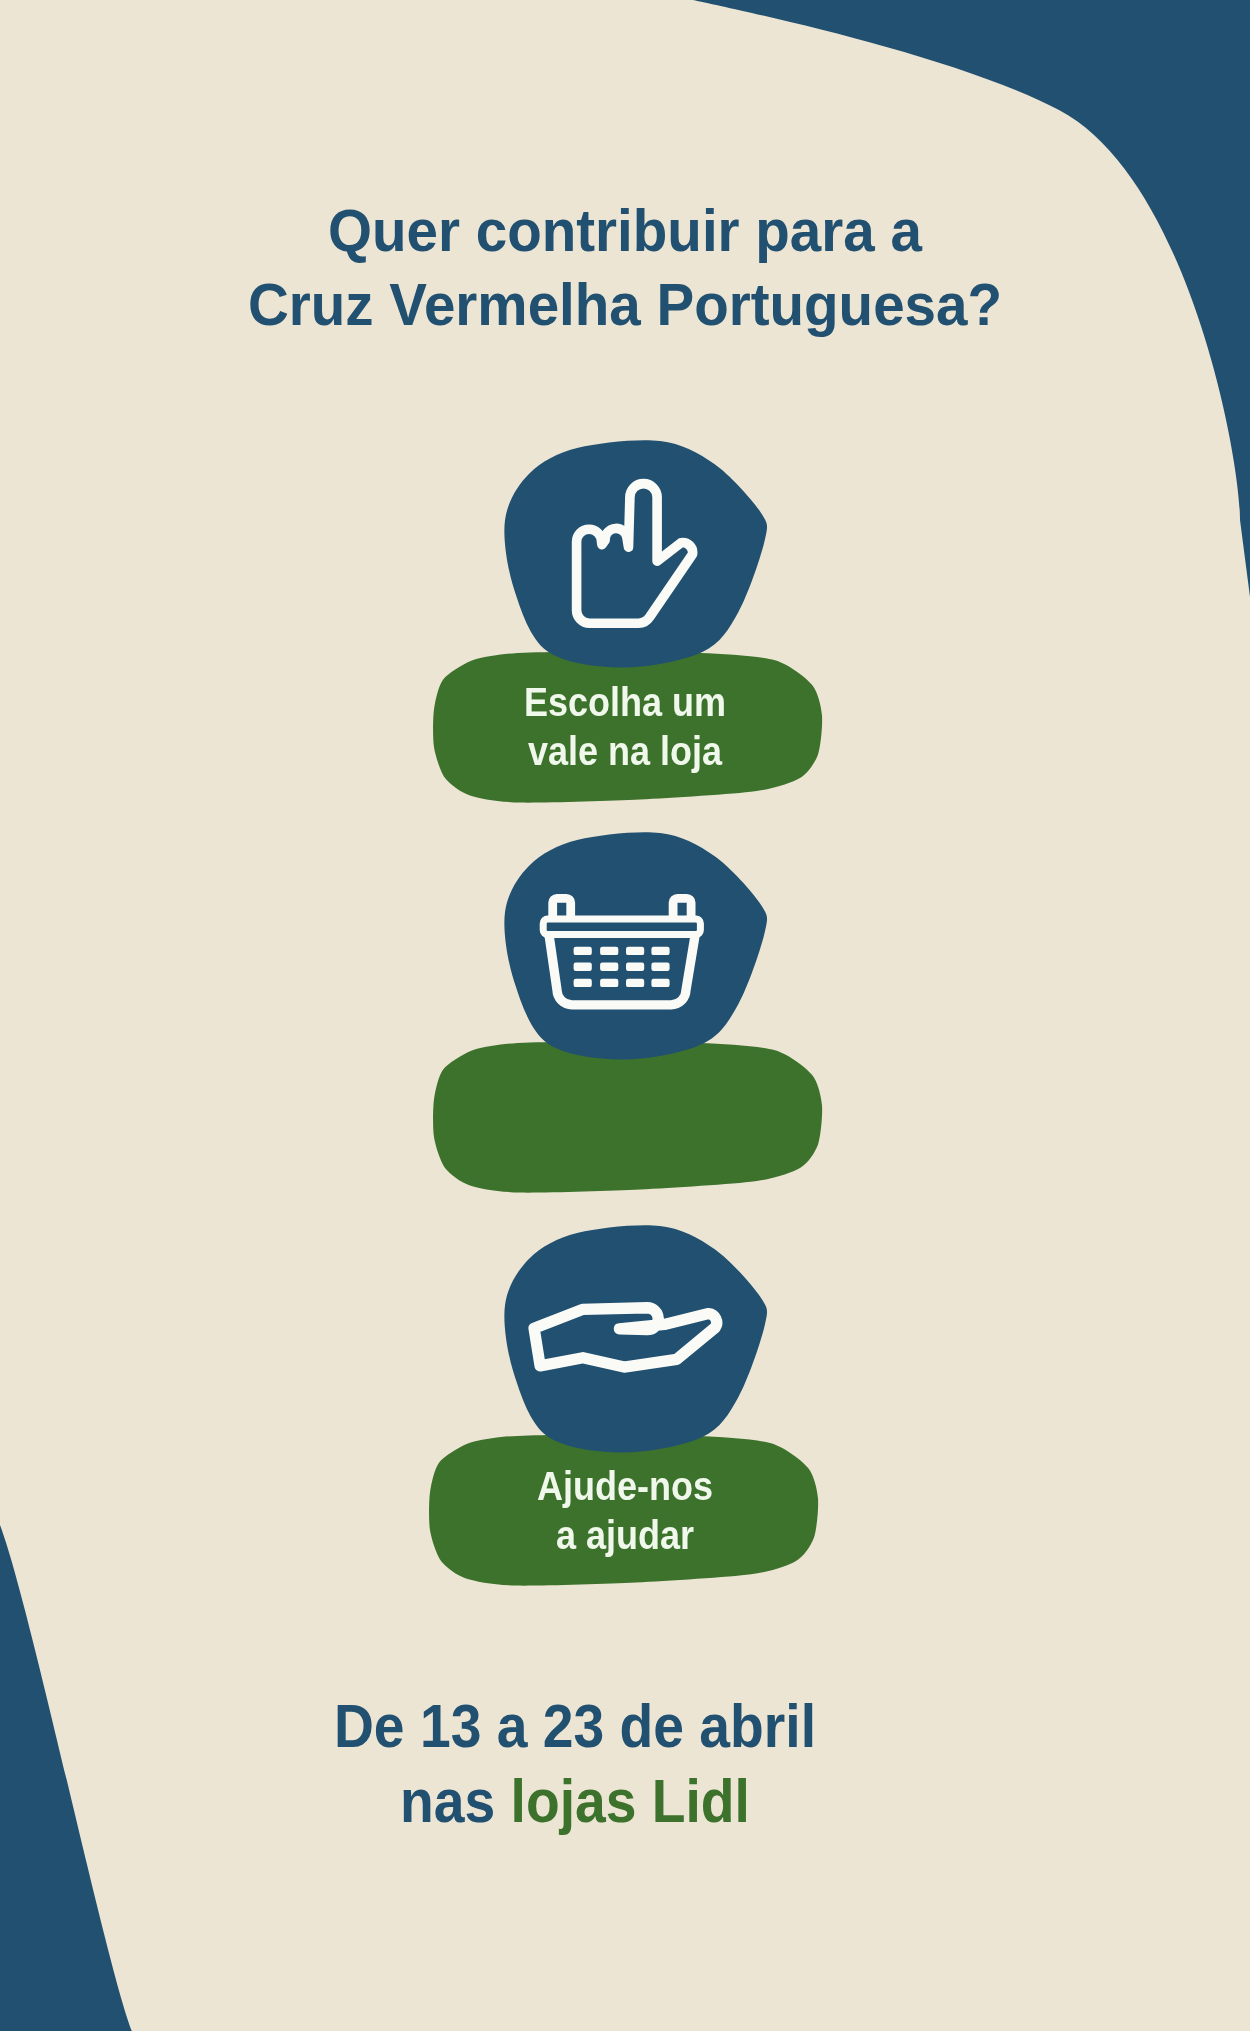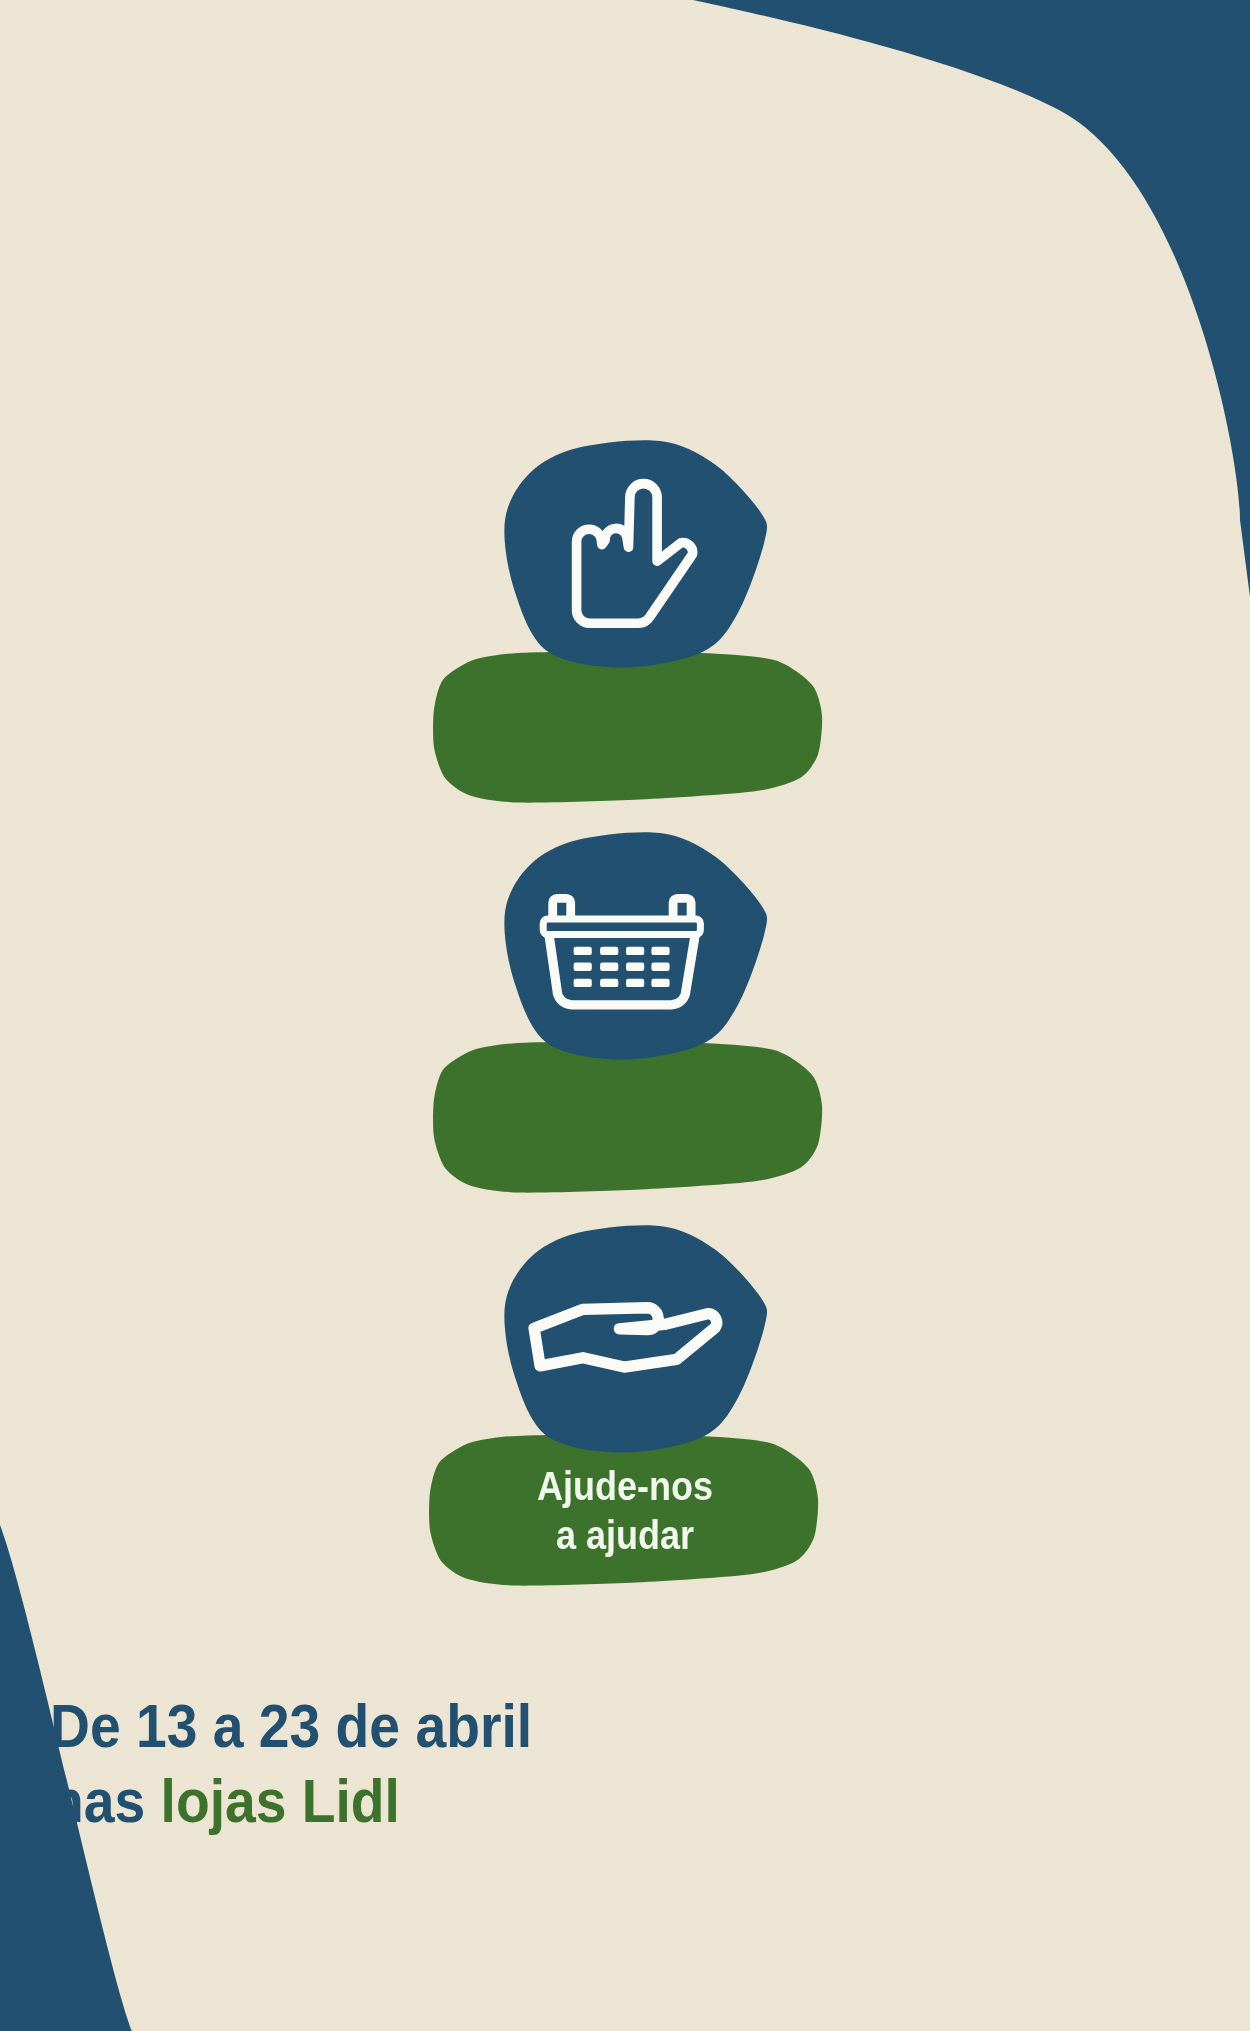--- a/index.html
+++ b/index.html
@@ -4,38 +4,42 @@
 <title>Poster</title>
 <style>
   html,body{margin:0;padding:0;}
   body{width:1250px;height:2031px;overflow:hidden;background:#ECE5D4;
        font-family:"Liberation Sans",sans-serif;}
   .stage{position:relative;width:1250px;height:2031px;}
   .bg{position:absolute;inset:0;}
   .headline{position:absolute;left:0;top:0;width:1250px;text-align:center;
             color:#215070;font-weight:bold;font-size:59.4px;line-height:74.2px;}
   .headline > div{transform:scaleX(0.952);}
-  .footer{position:absolute;left:0;top:0;width:1150px;text-align:left;
+  .footer{position:absolute;left:0;top:0;width:1150px;text-align:center;
           color:#215070;font-weight:bold;font-size:60.5px;line-height:75.2px;}
   .footer > div{transform:scaleX(0.913);}
   .footer .green{color:#3D722C;}
   .steps{position:absolute;left:0;top:0;width:1250px;height:2031px;}
   .pilltext{position:absolute;left:0;width:1250px;text-align:center;color:#F0F8EC;
             font-weight:bold;font-size:40px;line-height:48.9px;}
   .pilltext > div{transform:scaleX(0.90);}
 </style>
 </head>
 <body>
 
 <div class="stage">
   <svg class="bg" viewBox="0 0 1250 2031" width="1250" height="2031" preserveAspectRatio="none">
     <rect x="0" y="0" width="1250" height="2031" fill="#215070"></rect>
     <path fill="#ECE5D4" d="M-3,-3 L693,-3 L693,0 C736.8,9.7 951.7,53.9 1059,110 C1187,177 1240.1,454.2 1240,520 L1253,620 L1253,2034 L133,2034 C105.6,1965.9 31.2,1607.6 0,1525 L-3,1520 Z"></path>
   </svg>
 
+  <div class="headline" style="top:193.6px">
+    <div>Quer contribuir para a</div>
+    <div>Cruz Vermelha Portuguesa?</div>
+  </div>
 
   <svg class="shapes" width="1250" height="2031" viewBox="0 0 1250 2031" style="position:absolute;left:0;top:0">
     <defs>
       <path id="blobP" d="M596.5,4.4 C679.4,15.7 744.4,56.1 805.5,105.5 C866.6,154.9 951.6,263.6 982.3,316.5 C1013,369.4 1012.6,370 999.2,439.6 C985.8,509.2 935.8,678.1 897.8,756 C859.8,833.9 830.2,893.3 759.4,931.9 C688.6,970.5 545,1000.7 450.4,1000 C355.8,999.3 227.9,982.1 162.2,927.5 C96.5,872.9 61,746.1 35.4,654.9 C9.8,563.7 -8.6,432 0.8,351.6 C10.2,271.2 50,197 94.5,146.8 C139,96.6 202.2,56.8 281.7,34.3 C361.2,11.8 513.6,-6.9 596.5,4.4Z"></path>
       <path id="pillP" d="M325.6,0 C388.1,-0.8 615.7,0 684.6,6.8 C753.5,13.5 841,27.9 876.9,54.1 C912.8,80.2 956.7,170.6 971.8,216.2 C986.9,261.8 995.5,361.5 997.4,418.9 C999.4,476.4 994.2,624.2 987.2,675.7 C980.1,727.2 961.2,800.7 941,831.1 C920.8,861.5 876.9,901.2 825.6,918.9 C774.4,936.7 606.1,963.7 530.8,973 C455.4,982.3 277.6,996.6 223.1,993.2 C168.6,989.9 118.9,966.2 94.9,945.9 C70.8,925.7 42.3,870.8 30.8,831.1 C19.2,791.4 6.1,685 2.6,628.4 C-1,571.8 -0.3,434.1 2.6,378.4 C5.4,322.6 14.1,222.1 25.6,182.4 C37.2,142.7 75,81.9 94.9,60.8 C114.7,39.7 155.8,21.1 184.6,13.5 C213.5,5.9 263.1,0.8 325.6,0Z"></path>
     </defs>
 
     <g>
       <use href="#pillP" fill="#3D722C" transform="translate(433,652) scale(0.390,0.1516)"></use>
       <use href="#blobP" fill="#215070" transform="translate(504.8,440) scale(0.2602,0.2275)"></use>
@@ -72,20 +76,24 @@
     <g>
       <use href="#pillP" fill="#3D722C" transform="translate(429,1435) scale(0.390,0.1516)"></use>
       <use href="#blobP" fill="#215070" transform="translate(504.8,1225) scale(0.2602,0.2275)"></use>
       <g transform="translate(1.15,0.3) translate(623,1336.5) scale(1.0296,1.0328) translate(-623,-1336.5)">
         <path fill="none" stroke="#FAFBF7" stroke-width="11" stroke-linejoin="round" stroke-linecap="round" d="M535.5,1328.2 L582.4,1310 L645.5,1308.4 A10.6,10.6 0 0 1 645.5,1329.6 L618.4,1328.8 L662,1324.5 L705,1314 A8.8,8.8 0 0 1 711.5,1327.5 L674,1358.4 L623,1365.8 L583,1356.8 L541.4,1364.7 Z"></path>
       </g>    
       </g>
   </svg>
 
   <div class="steps">
+    <div class="pilltext" style="top:677.9px">
+      <div>Escolha um</div>
+      <div>vale na loja</div>
+    </div>
     <div class="pilltext" style="top:1462.1px">
       <div>Ajude-nos</div>
       <div>a ajudar</div>
     </div>
   </div>
 
   <div class="footer" style="top:1688.5px">
     <div>De 13 a 23 de abril</div>
     <div>
       <span>nas </span><span class="green">lojas Lidl</span>

